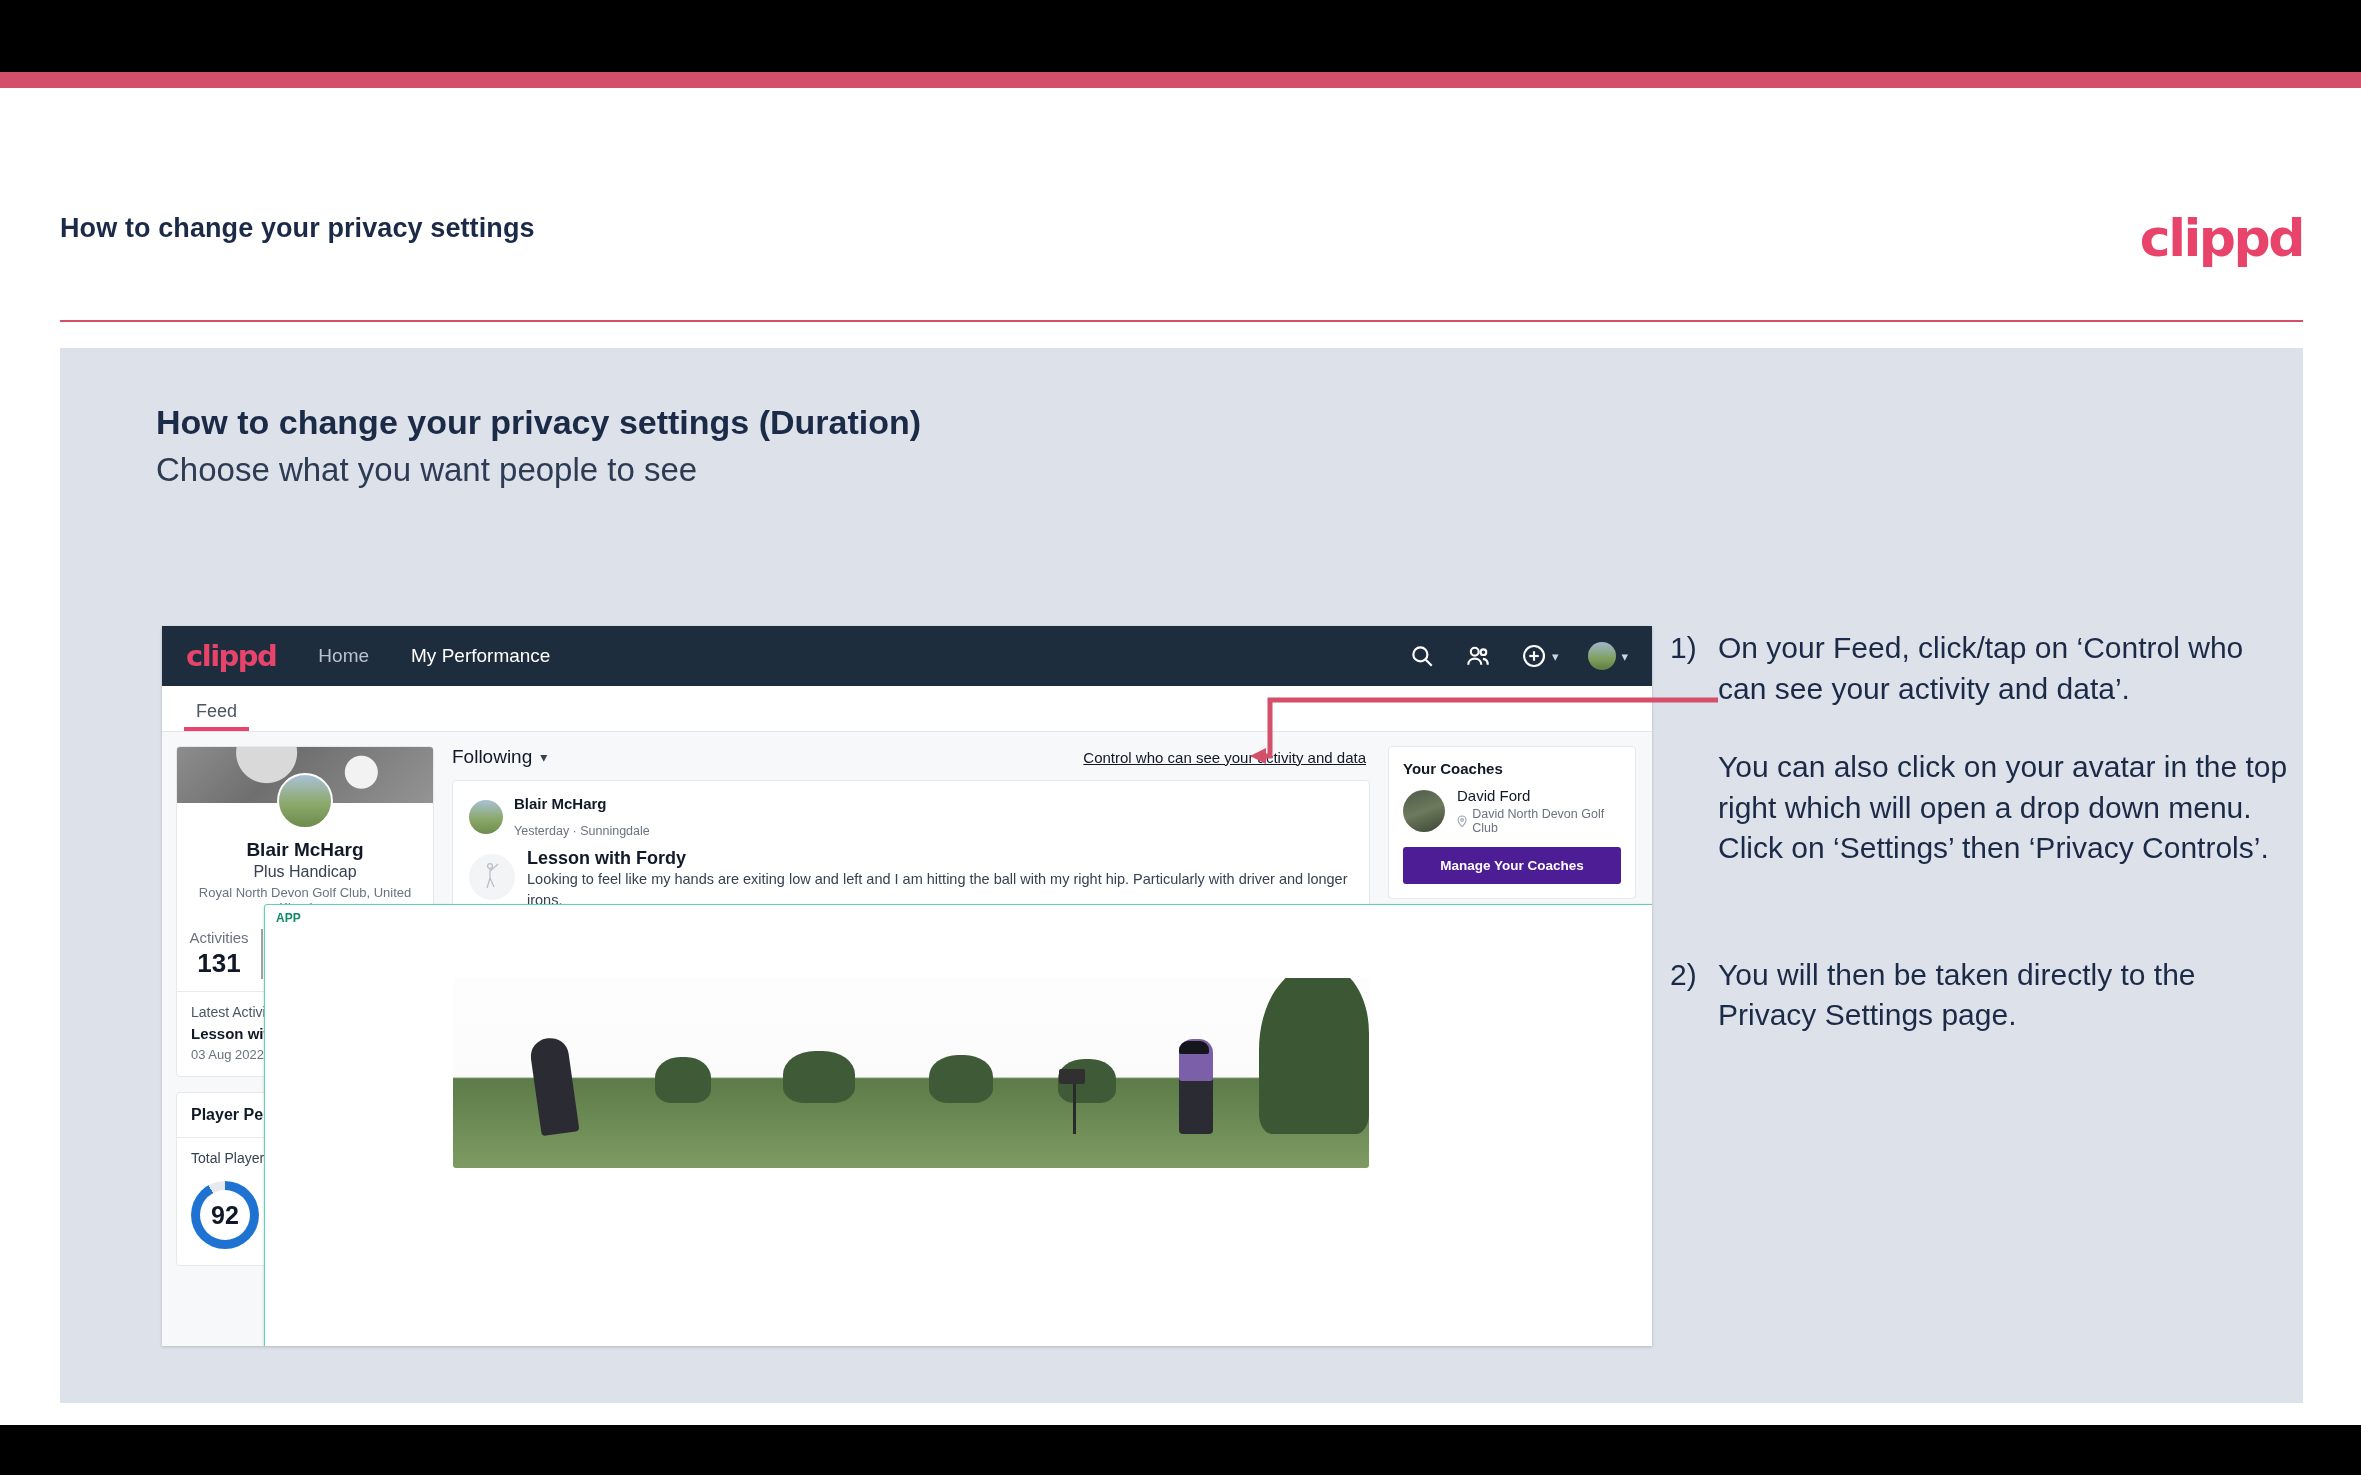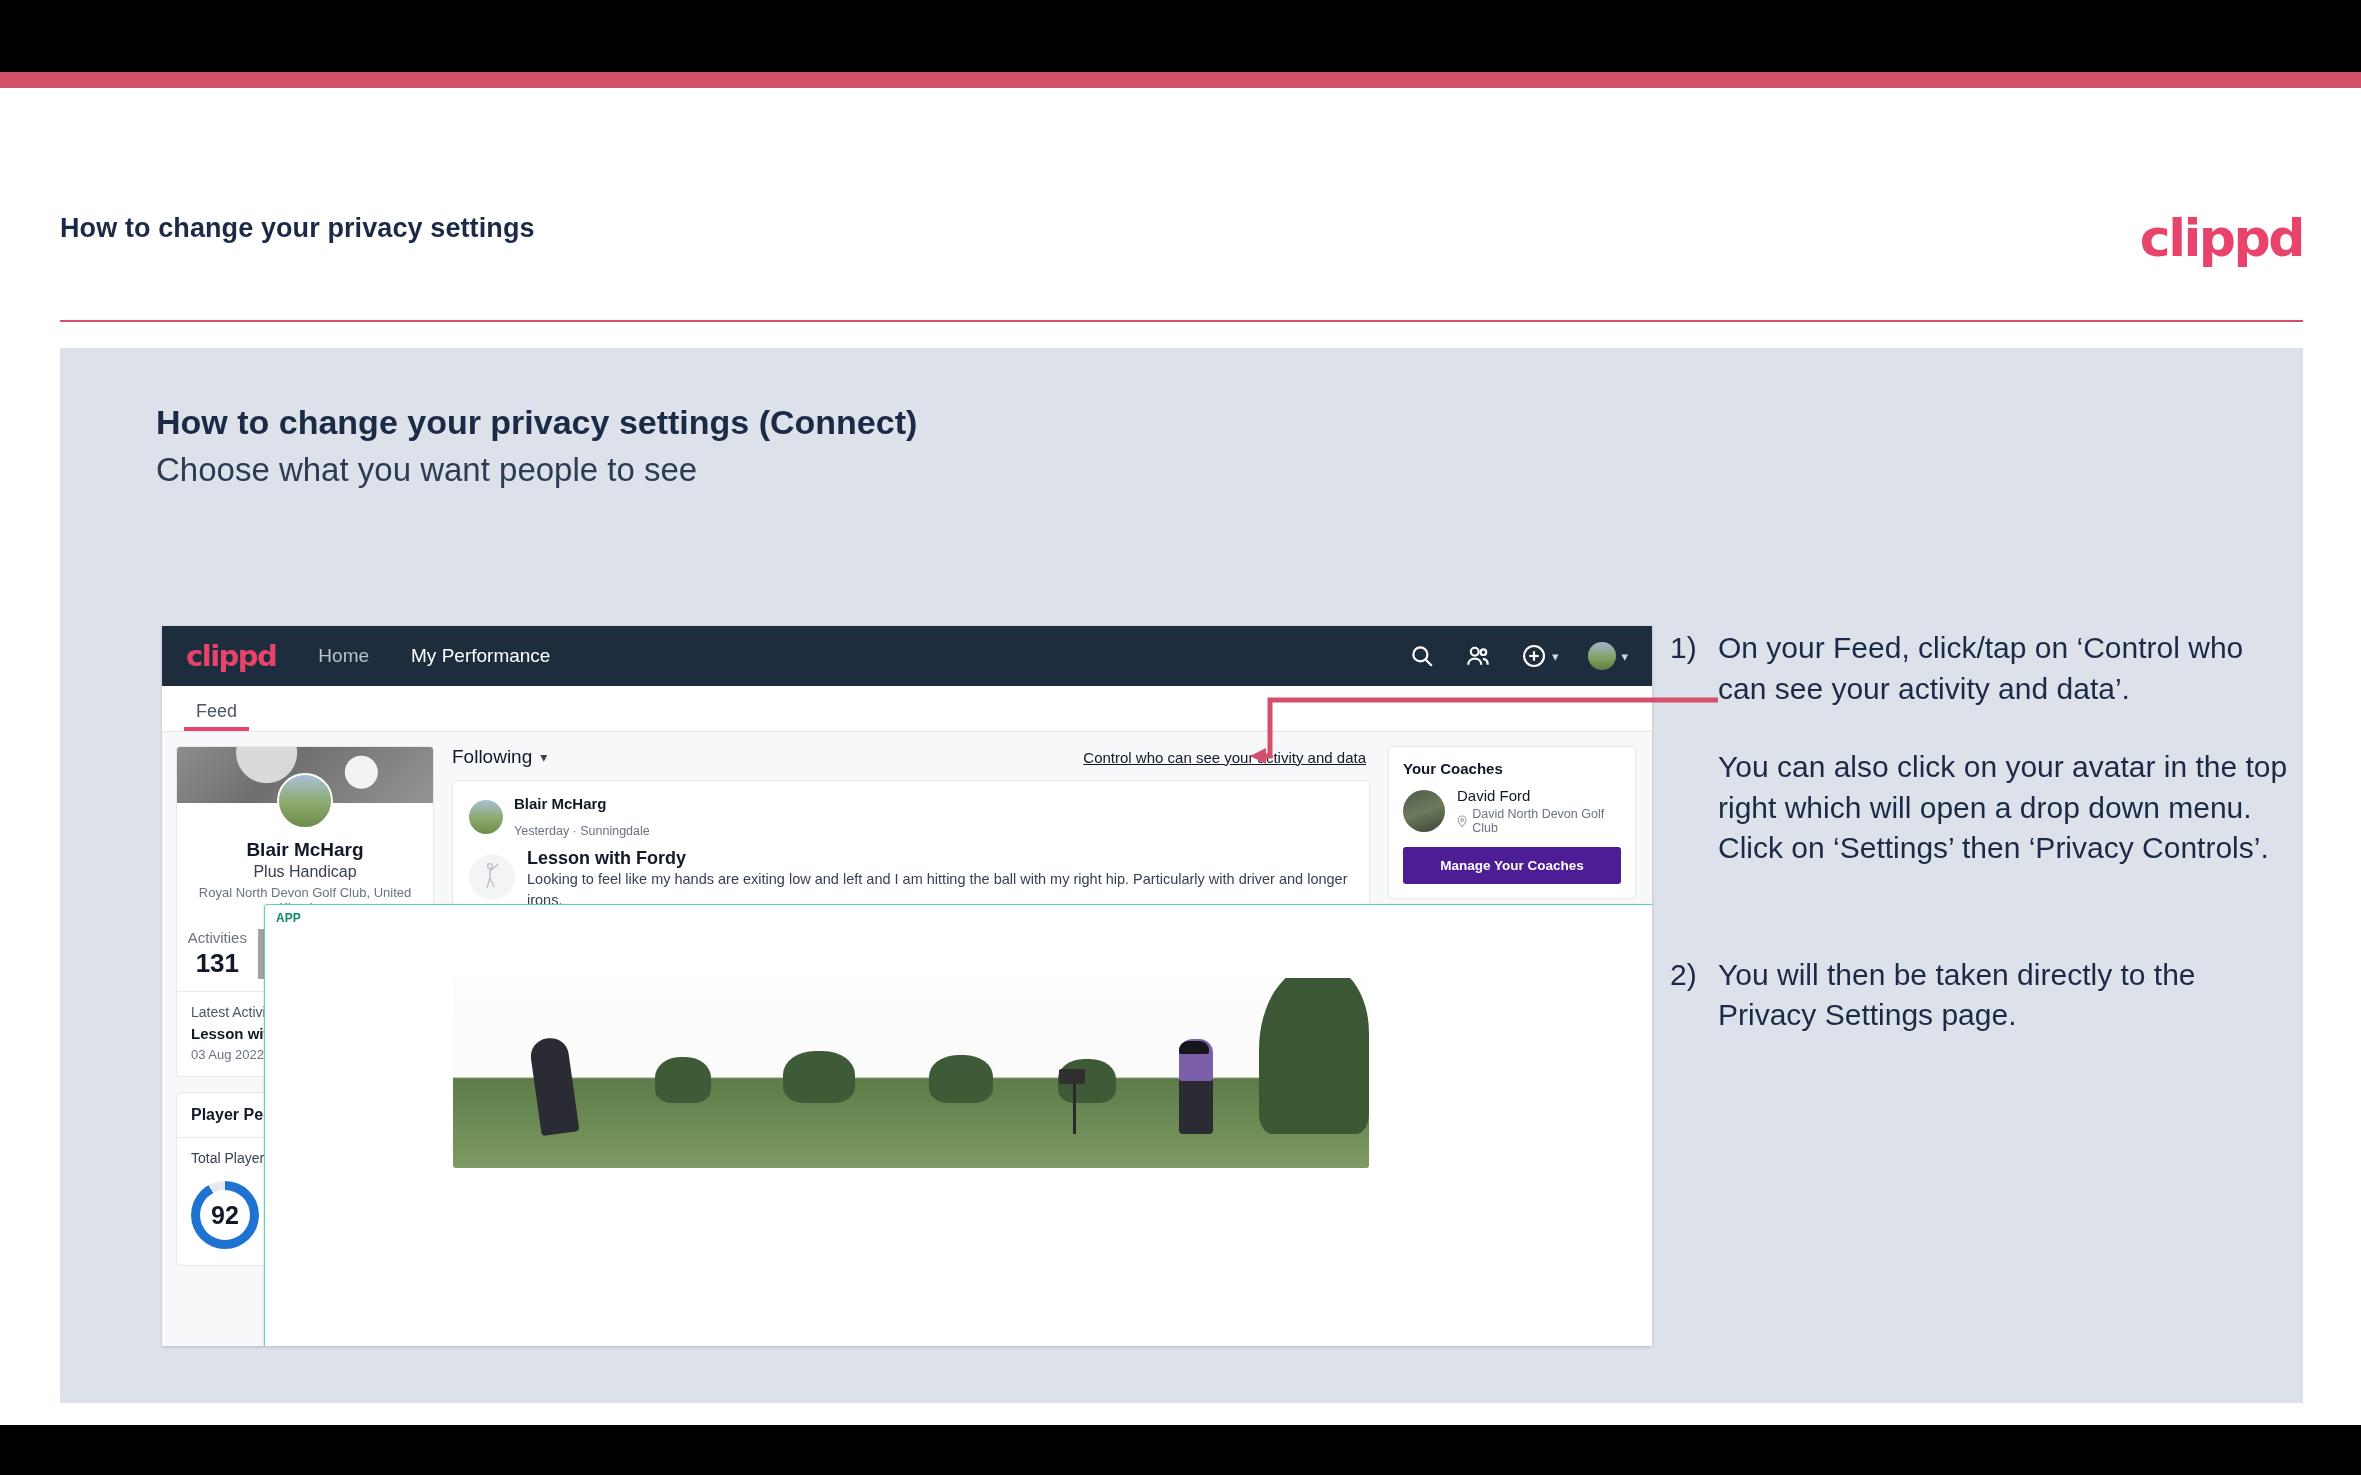--- a/index.html
+++ b/index.html
@@ -104,21 +104,21 @@
   .pfp-wrap { text-align:center; margin-top:-30px; }
   .pfp {
     width:56px; height:56px; border-radius:50%; display:inline-block;
     border:2px solid #fff;
     background:linear-gradient(180deg,#a9c0d6 0%,#8ba96b 55%,#6d8c4c 100%);
   }
   .pf-name { text-align:center; font-size:19px; font-weight:700; color:#111827; margin-top:6px; }
   .pf-sub  { text-align:center; font-size:16px; color:#374151; margin-top:2px; }
   .pf-club { text-align:center; font-size:13px; color:#6b7280; margin-top:4px; padding:0 6px; }
   .stats { display:flex; margin:14px 0 12px; }
-  .stat { flex:1; text-align:center; border-right:7px solid #a3a3a3; }
+  .stat { flex:1; text-align:center; border-right:2px solid #a3a3a3; }
   .stat:last-child { border-right:none; }
   .stat-l { font-size:15px; color:#6b7280; }
   .stat-v { font-size:26px; font-weight:700; color:#111827; margin-top:2px; }
   .latest { border-top:1px solid #e8eaee; padding:12px 14px 14px; }
   .latest-l { font-size:14px; color:#4b5563; }
   .latest-t { font-size:15px; font-weight:700; color:#111827; margin-top:5px; }
   .latest-d { font-size:13px; color:#6b7280; margin-top:5px; }
 
   .card-head { padding:13px 14px; border-bottom:1px solid #e8eaee; font-size:16px; font-weight:700; color:#111827; }
   .perf-body { padding:12px 14px 10px; }
@@ -243,21 +243,21 @@
 <div class="bar-pink"></div>
 <div class="bar-black-bot"></div>
 
 <div class="slide">
 
   <div class="slide-header-title">How to change your privacy settings</div>
   <div class="logo">clippd</div>
   <div class="header-rule"></div>
 
   <div class="panel">
-    <div class="panel-title">How to change your privacy settings (Connect)</div>
+    <div class="panel-title">How to change your privacy settings (Duration)</div>
     <div class="panel-sub">Choose what you want people to see</div>
 
     <div class="app">
 
       <div class="app-nav">
         <div class="app-logo">clippd</div>
         <div class="nav-links">
           <div class="nav-link">Home</div>
           <div class="nav-link active">My Performance</div>
         </div>

